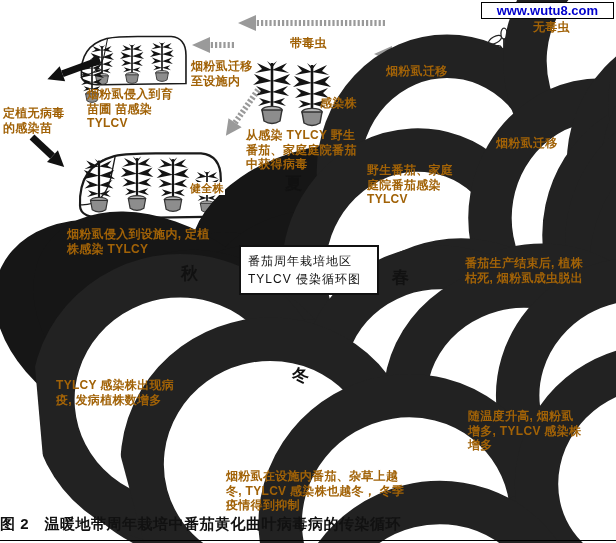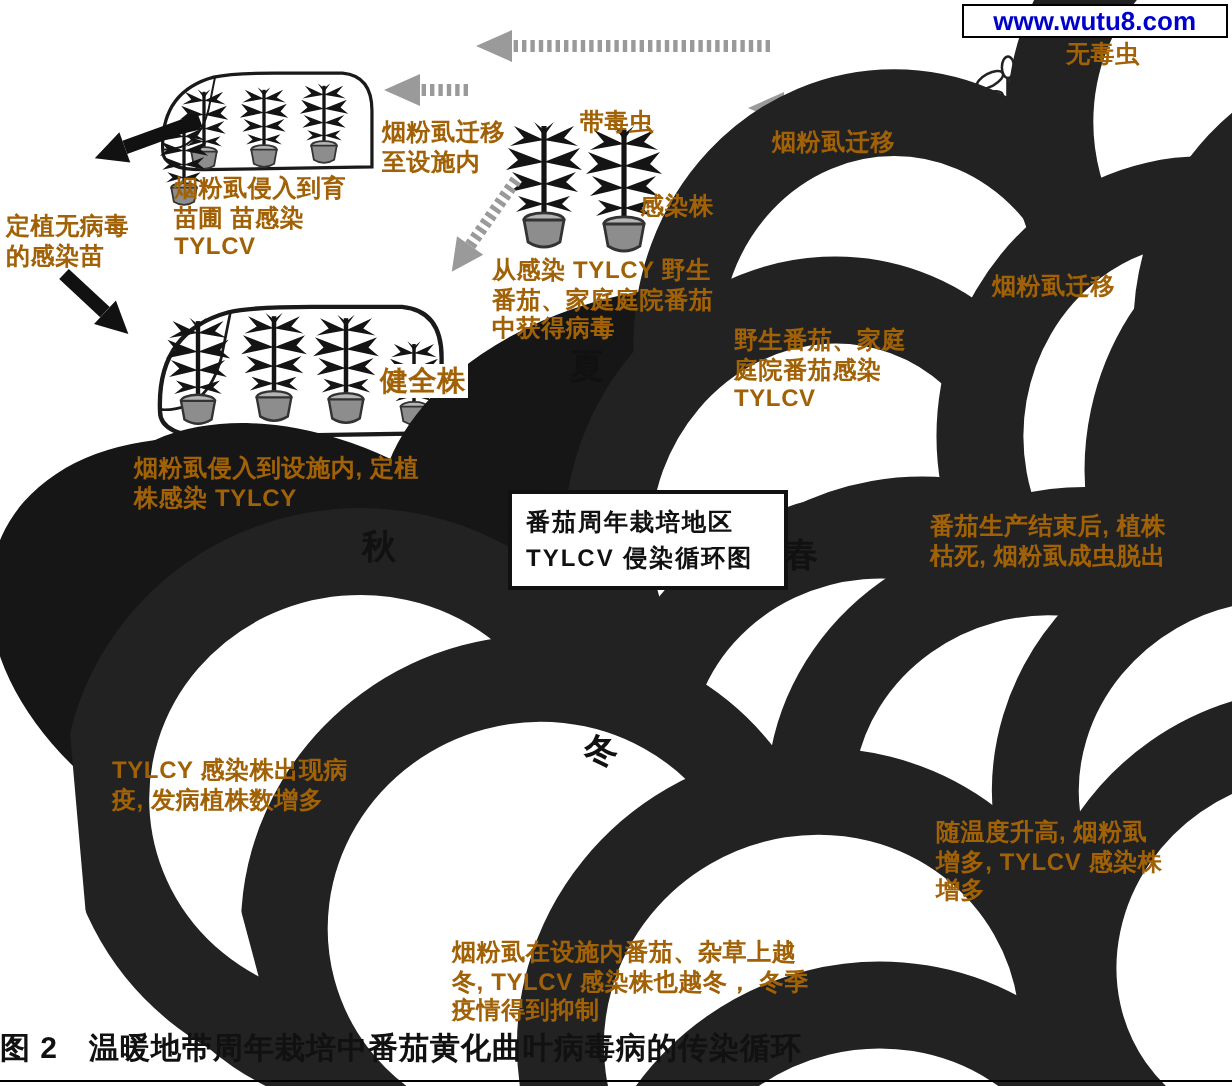--- a/index.html
+++ b/index.html
@@ -2,29 +2,29 @@
 <html><head>
 <meta charset="utf-8">
 <style>
   html,body{margin:0;padding:0;background:#fff;}
   #stage{position:relative;width:616px;height:543px;background:#fff;overflow:hidden;
          font-family:"Liberation Sans","DejaVu Sans",sans-serif;color:#111;}
   #art{position:absolute;left:0;top:0;z-index:1;}
   .lbl{position:absolute;z-index:3;font-size:12px;font-weight:bold;line-height:1.22;
        white-space:pre-line;color:#a16207;letter-spacing:0.3px;}
   .season{position:absolute;z-index:3;font-size:17px;font-weight:bold;color:#111;}
-  #center-box{position:absolute;left:254px;top:245px;width:122px;z-index:3;
+  #center-box{position:absolute;left:239px;top:245px;width:122px;z-index:3;
        border:2px solid #111;background:#fff;padding:5px 7px;
-       font-size:12px;font-weight:bold;line-height:1.5;letter-spacing:1px;white-space:pre-line;}
+       font-size:12px;font-weight:normal;line-height:1.5;letter-spacing:1px;white-space:pre-line;}
   #watermark{position:absolute;top:2px;right:2px;z-index:4;border:1px solid #000;background:#fff;
        padding:0 15px;font-size:13px;font-weight:bold;color:#0000cc;}
   #caption{position:absolute;left:0;right:0;top:515px;z-index:3;
        font-size:15px;font-weight:bold;letter-spacing:0.5px;}
   #bottom-rule{position:absolute;left:0;right:0;top:540px;border-top:1.6px solid #000;z-index:3;}
-  .tag-bg{background:#fff;padding:0 1px;font-size:14px;}
+  .tag-bg{background:#fff;padding:0 1px;font-size:11px;}
   .gline{stroke:#9a9a9a;stroke-width:6;stroke-dasharray:2.2 2;fill:none;}
   .ghead{fill:#9a9a9a;}
   .barrow{fill:#111;}
 </style>
 </head>
 <body>
 
 <div id="stage">
 
 <svg id="art" width="616" height="543" viewBox="0 0 616 543">
@@ -268,21 +268,21 @@
   </g>
 </svg>
 
 <div class="lbl" style="left:3px;top:106px">定植无病毒
 的感染苗</div>
 <div class="lbl" style="left:87px;top:87px">烟粉虱侵入到育
 苗圃 苗感染
 TYLCV</div>
 <div class="lbl" style="left:191px;top:59px">烟粉虱迁移
 至设施内</div>
-<div class="lbl" style="left:290px;top:54px">带毒虫</div>
+<div class="lbl" style="left:290px;top:36px">带毒虫</div>
 <div class="lbl" style="left:386px;top:64px">烟粉虱迁移</div>
 <div class="lbl" style="left:533px;top:20px">无毒虫</div>
 <div class="lbl" style="left:320px;top:96px">感染株</div>
 <div class="lbl" style="left:246px;top:128px">从感染 TYLCY 野生
 番茄、家庭庭院番茄
 中获得病毒</div>
 <div class="lbl" style="left:367px;top:163px">野生番茄、家庭
 庭院番茄感染
 TYLCV</div>
 <div class="lbl" style="left:496px;top:136px">烟粉虱迁移</div>

